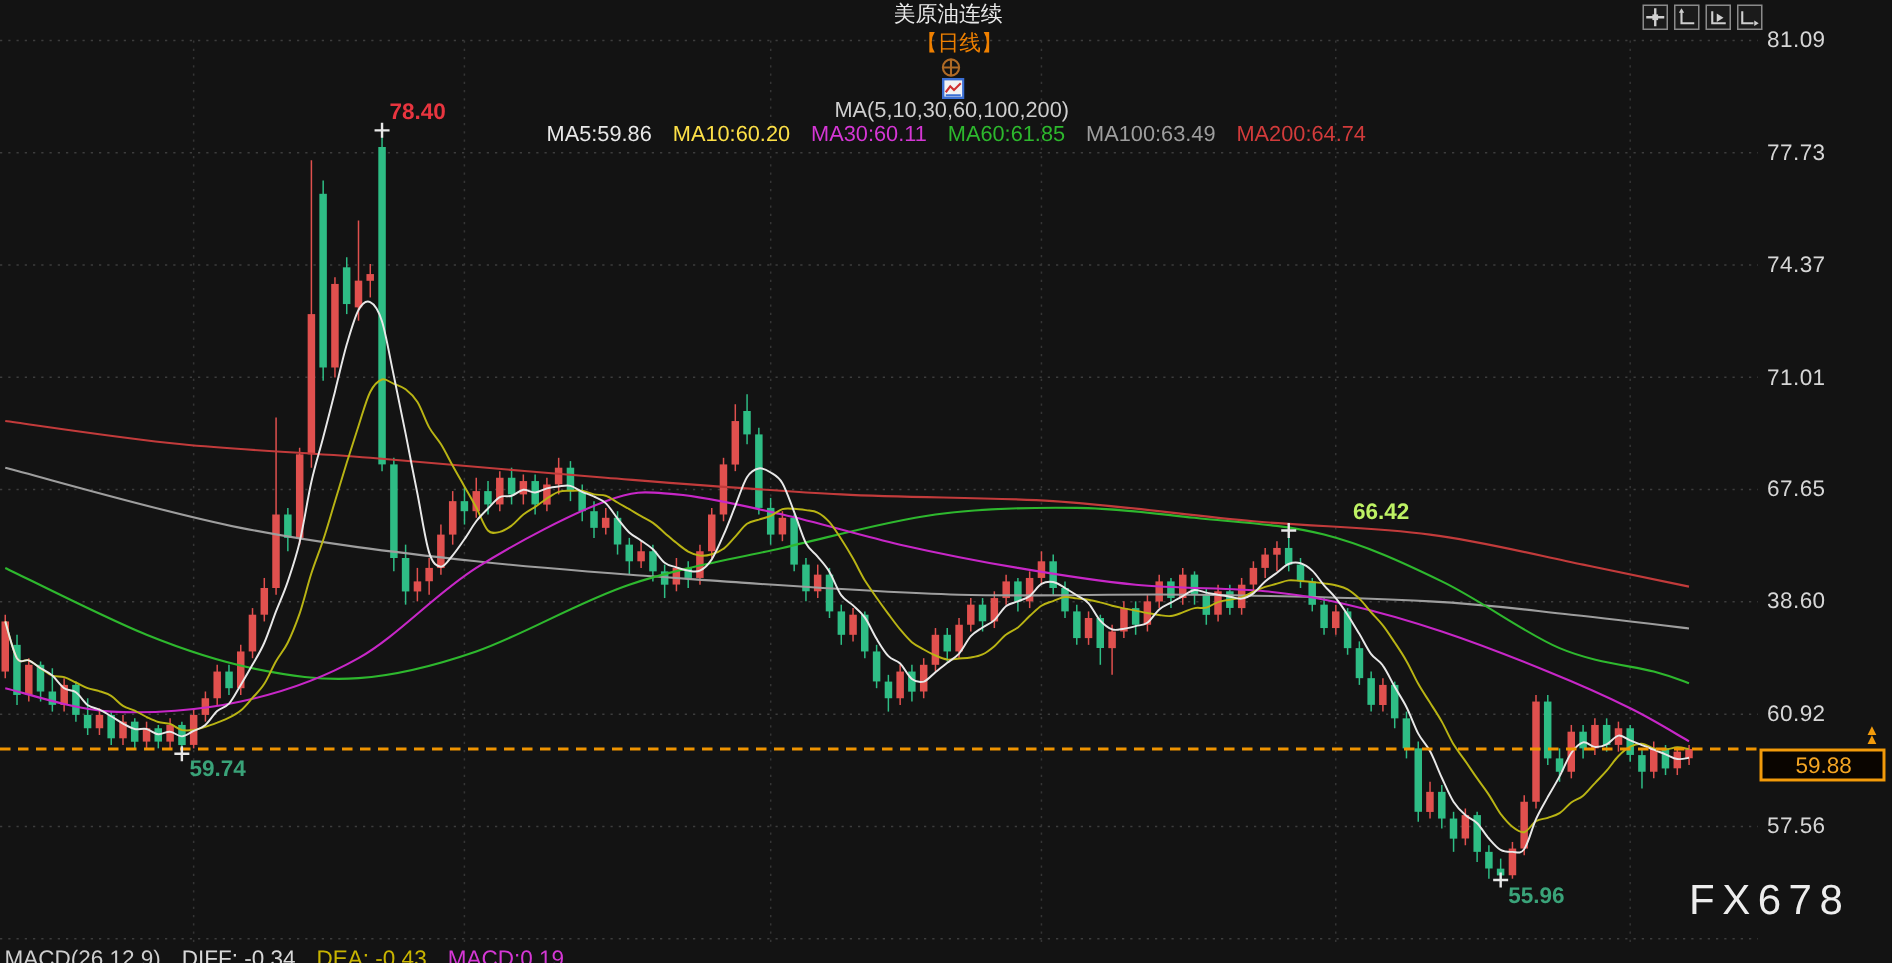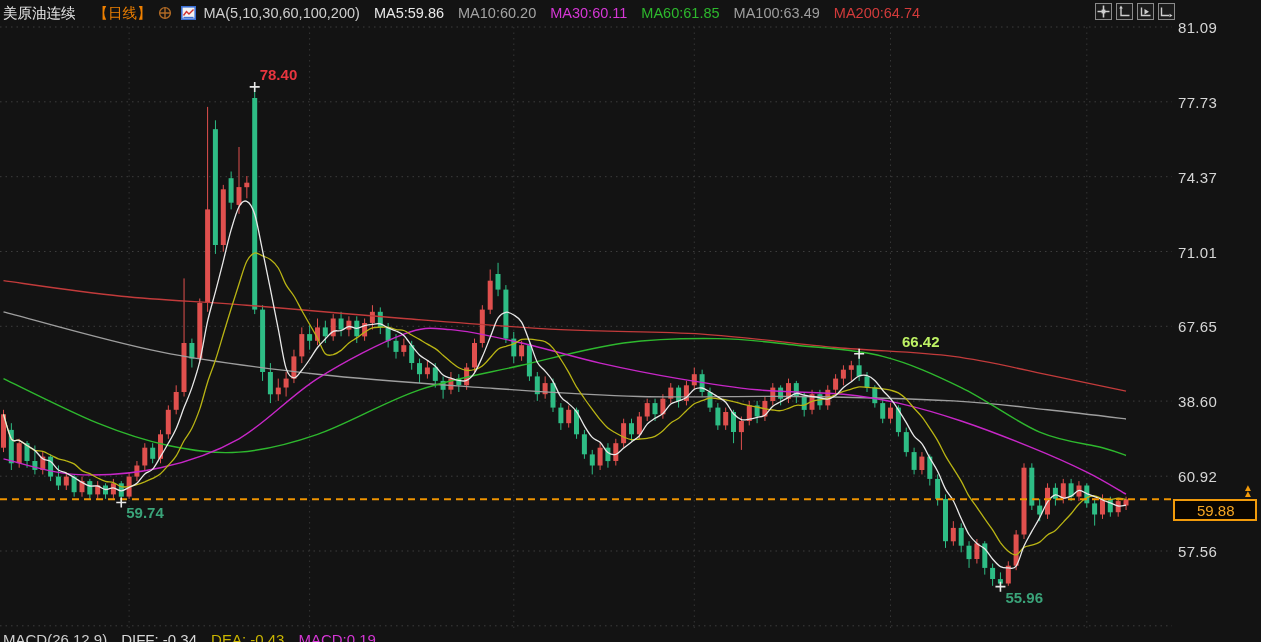--- a/index.html
+++ b/index.html
@@ -1,21 +1,21 @@
 <!DOCTYPE html>
 <html><head>
 <meta charset="utf-8">
 <style>
   html,body{margin:0;padding:0;background:#131313;}
   #app{position:relative;width:1261px;height:642px;background:#131313;overflow:hidden;
        font-family:"Liberation Sans",sans-serif;-webkit-font-smoothing:antialiased;}
   #chart-svg{position:absolute;left:0;top:0;}
   
   #header{position:absolute;left:0;top:0;width:1261px;height:26px;display:flex;align-items:center;
-          font-size:14.5px;white-space:nowrap;z-index:5;}
+          font-size:14.5px;white-space:nowrap;z-index:5;flex-direction:column;}
   .sym{color:#e8e8e8;margin-left:3px;}
   .period{color:#ef8000;margin-left:18px;}
   .plus-ico{width:14px;height:14px;margin-left:6px;position:relative;display:inline-block;}
   .plus-ico svg{display:block}
   .ctype-ico{width:15px;height:14px;margin-left:9px;display:inline-block;}
   .ma-set{color:#cfcfcf;margin-left:8px;}
   #ma-values span{margin-left:14px;}
   
   #toolbar{position:absolute;left:1095px;top:3px;display:flex;gap:4px;z-index:6;}
   .tbtn{width:17px;height:17px;border:1px solid #8a8a8a;background:#1b1b1b;box-sizing:border-box;
@@ -371,21 +371,21 @@
       </svg>
     </span>
     <span class="ctype-ico">
       <svg width="15" height="14" viewBox="0 0 15 14">
         <rect x="0.8" y="0.8" width="13.4" height="12.4" fill="#f2f2f2" stroke="#3b6fd4" stroke-width="1.6"></rect>
         <path d="M2.5 9.5 L5.5 5.5 L8 8 L12.5 3.5" fill="none" stroke="#d03030" stroke-width="1.4"></path>
         <path d="M2.5 11.5 H12.5" stroke="#3b6fd4" stroke-width="1.3"></path>
       </svg>
     </span>
     <span class="ma-set">MA(5,10,30,60,100,200)</span>
-    <span id="ma-values"><span style="color: rgb(232, 232, 232);">MA5:59.86</span><span style="color: #a3a3a3;">MA10:60.20</span><span style="color: rgb(213, 55, 213);">MA30:60.11</span><span style="color: rgb(45, 184, 45);">MA60:61.85</span><span style="color: rgb(158, 158, 158);">MA100:63.49</span><span style="color: rgb(210, 59, 59);">MA200:64.74</span></span>
+    <span id="ma-values"><span style="color: rgb(232, 232, 232);">MA5:59.86</span><span style="color: #fde047;">MA10:60.20</span><span style="color: rgb(213, 55, 213);">MA30:60.11</span><span style="color: rgb(45, 184, 45);">MA60:61.85</span><span style="color: rgb(158, 158, 158);">MA100:63.49</span><span style="color: rgb(210, 59, 59);">MA200:64.74</span></span>
   </div>
 
   <div id="toolbar">
     <button class="tbtn" title="">
       <svg width="13" height="13" viewBox="0 0 13 13">
         <path d="M6.5 0.5 V12.5 M0.5 6.5 H12.5" stroke="#cfcfcf" stroke-width="1.6"></path>
         <rect x="4.6" y="4.6" width="3.8" height="3.8" fill="#cfcfcf"></rect>
       </svg>
     </button>
     <button class="tbtn">
@@ -421,18 +421,19 @@
   <div id="annotations">
       <div class="ann" style="color: rgb(232, 53, 63); left: 259.7px; top: 65.9063px;">78.40</div>
       <div class="ann" style="color: #bef264; left: 902px; top: 332.701px;">66.42</div>
       <div class="ann" style="color: rgb(58, 163, 121); left: 126.25px; top: 504.464px;">59.74</div>
       <div class="ann" style="color: rgb(58, 163, 121); left: 1005.45px; top: 588.645px;">55.96</div>
     </div>
 
   <div id="price-tag" style="top: 498.8px;">59.88</div>
   <div id="price-arrows" style="top: 485.3px;">▲<br>▲</div>
 
+  <div id="watermark">FX678</div>
 
   <div id="macd-row">
     <span class="macd-f">MACD(26,12,9)</span><span class="macd-diff">DIFF: -0.34</span><span class="macd-dea">DEA: -0.43</span><span class="macd-m">MACD:0.19</span>
   </div>
 
 </div>
 
 </body></html>

